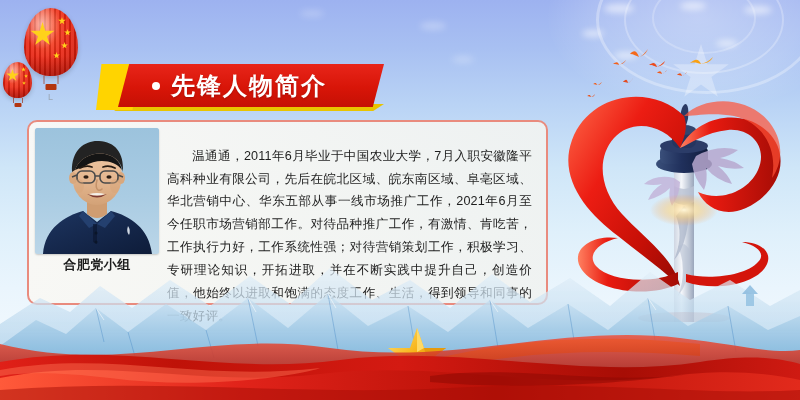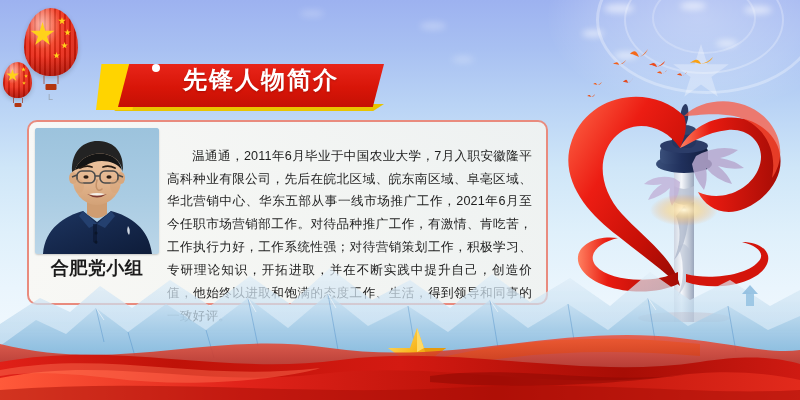--- a/index.html
+++ b/index.html
@@ -64,41 +64,41 @@
   .ban-ystrip{
     position:absolute;left:18px;top:40px;width:270px;height:7px;background:#e8c400;
     clip-path:polygon(4% 0%,100% 0%,96% 100%,0% 100%);
   }
   .ban-red{
     position:absolute;left:22px;top:0px;width:266px;height:43px;
     background:linear-gradient(180deg,#e8251a 0%,#d81508 55%,#c51004 100%);
     clip-path:polygon(4.2% 0%,100% 0%,95.8% 100%,0% 100%);
     box-shadow:0 1px 3px rgba(0,0,0,.18);
   }
-  .ban-inner{position:absolute;left:0;top:0;right:0;bottom:0;display:flex;gap:12px;}
+  .ban-inner{position:absolute;left:0;top:0;right:0;bottom:0;display:flex;align-items:center;}
   .ban-dot{width:8px;height:8px;border-radius:50%;background:#fff;margin-left:34px;flex:none;}
   .ban-text{
     color:#fff;font-size:24px;font-weight:bold;letter-spacing:2px;margin-left:11px;
     text-shadow:0 1px 2px rgba(90,0,0,.35);white-space:nowrap;
   }
 
   
   .card{
     position:absolute;left:27px;top:120px;width:521px;height:185px;
     border:2px solid #e98b7e;border-radius:10px;
     background:linear-gradient(135deg,rgba(252,250,246,.93) 0%,rgba(246,246,242,.90) 50%,rgba(240,242,240,.88) 100%);
     box-sizing:border-box;display:flex;
   }
   .photo-col{width:134px;flex:none;padding:6px 0 0 6px;box-sizing:border-box;}
   .photo{
     width:124px;height:126px;border-radius:3px;overflow:hidden;position:relative;
     background:linear-gradient(180deg,#9dc4de 0%,#a9cbe2 45%,#b7d4e6 100%);
     box-shadow:0 1px 2px rgba(0,0,0,.2);
   }
-  .caption{text-align:center;color:#1b1b1b;font-size:18px;font-weight:bold;line-height:1.28;
+  .caption{text-align:center;color:#1b1b1b;font-size:13px;font-weight:bold;line-height:1.28;
     margin-top:3px;width:124px;letter-spacing:.5px;}
   .text-col{flex:1;padding:10px 14px 8px 4px;box-sizing:border-box;}
   .bio{
     color:#1d1d1d;font-size:12.6px;line-height:1.82;text-align:justify;
     text-indent:2em;letter-spacing:.2px;font-weight:500;
   }
 
   
   .artwrap{position:absolute;left:556px;top:86px;width:248px;height:236px;}
 

